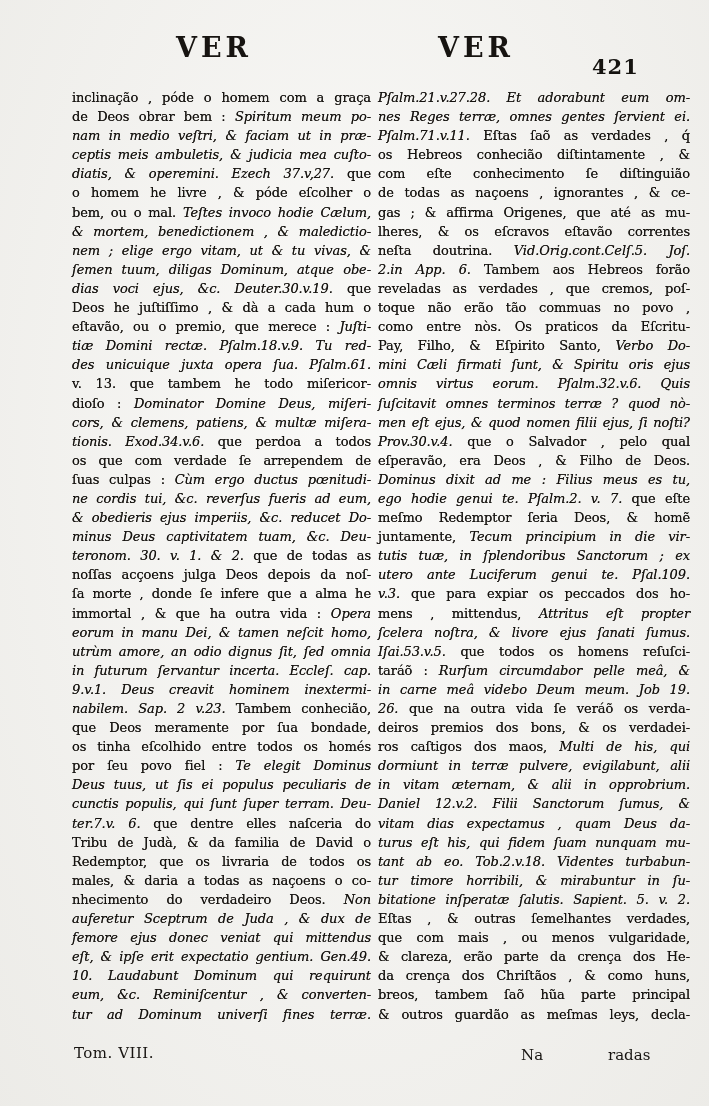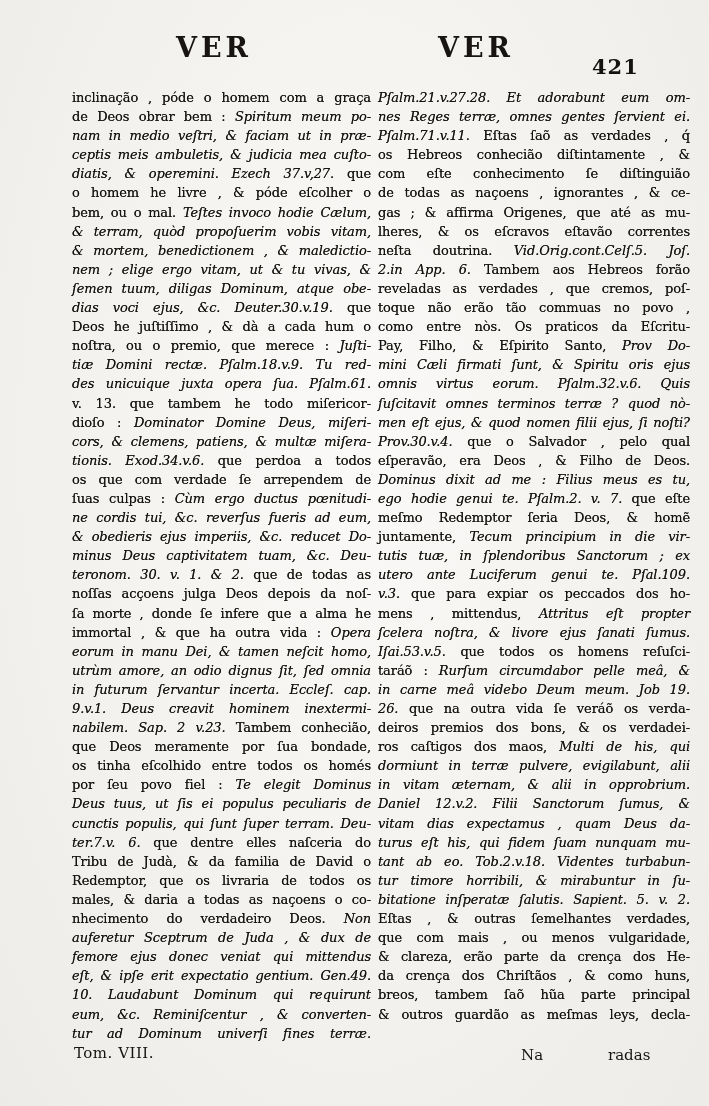--- a/index.html
+++ b/index.html
@@ -60,27 +60,26 @@
   <div class="page-number">421</div>
 
   <div class="col col-left" id="col-left">
       <div class="line"><span>inclinação , póde o homem com a graça</span></div>
       <div class="line"><span>de Deos obrar bem : </span><span class="it">Spiritum meum po-</span></div>
       <div class="line"><span class="it">nam in medio veſtri, &amp; faciam ut in præ-</span></div>
       <div class="line"><span class="it">ceptis meis ambuletis, &amp; judicia mea cuſto-</span></div>
       <div class="line"><span class="it">diatis, &amp; operemini. Ezech 37.v,27. </span><span>que</span></div>
       <div class="line"><span>o homem he livre , &amp; póde eſcolher o</span></div>
       <div class="line"><span>bem, ou o mal. </span><span class="it">Teſtes invoco hodie Cælum,</span></div>
-      <div class="line"><span class="it">&amp; terram, quòd propoſuerim vobis vitam,</span></div>
       <div class="line"><span class="it">&amp; mortem, benedictionem , &amp; maledictio-</span></div>
       <div class="line"><span class="it">nem ; elige ergo vitam, ut &amp; tu vivas, &amp;</span></div>
       <div class="line"><span class="it">ſemen tuum, diligas Dominum, atque obe-</span></div>
       <div class="line"><span class="it">dias voci ejus, &amp;c. Deuter.30.v.19. </span><span>que</span></div>
       <div class="line"><span>Deos he juſtiſſimo , &amp; dà a cada hum o</span></div>
-      <div class="line"><span>noſtra, ou o premio, que merece : </span><span class="it">Juſti-</span></div>
+      <div class="line"><span>eſtavão, ou o premio, que merece : </span><span class="it">Juſti-</span></div>
       <div class="line"><span class="it">tiæ Domini rectæ. Pſalm.18.v.9. Tu red-</span></div>
       <div class="line"><span class="it">des unicuique juxta opera ſua. Pſalm.61.</span></div>
       <div class="line"><span>v. 13. que tambem he todo miſericor-</span></div>
       <div class="line"><span>dioſo : </span><span class="it">Dominator Domine Deus, miſeri-</span></div>
       <div class="line"><span class="it">cors, &amp; clemens, patiens, &amp; multæ miſera-</span></div>
       <div class="line"><span class="it">tionis. Exod.34.v.6. </span><span>que perdoa a todos</span></div>
       <div class="line"><span>os que com verdade ſe arrependem de</span></div>
       <div class="line"><span>ſuas culpas : </span><span class="it">Cùm ergo ductus pœnitudi-</span></div>
       <div class="line"><span class="it">ne cordis tui, &amp;c. reverſus fueris ad eum,</span></div>
       <div class="line"><span class="it">&amp; obedieris ejus imperiis, &amp;c. reducet Do-</span></div>
@@ -118,21 +117,21 @@
       <div class="line"><span>os Hebreos conhecião diſtintamente , &amp;</span></div>
       <div class="line"><span>com eſte conhecimento ſe diſtinguião</span></div>
       <div class="line"><span>de todas as naçoens , ignorantes , &amp; ce-</span></div>
       <div class="line"><span>gas ; &amp; affirma Origenes, que até as mu-</span></div>
       <div class="line"><span>lheres, &amp; os eſcravos eſtavão correntes</span></div>
       <div class="line"><span>neſta doutrina. </span><span class="it">Vid.Orig.cont.Celſ.5. Joſ.</span></div>
       <div class="line"><span class="it">2.in App. 6. </span><span>Tambem aos Hebreos forão</span></div>
       <div class="line"><span>reveladas as verdades , que cremos, poſ-</span></div>
       <div class="line"><span>toque não erão tão commuas no povo ,</span></div>
       <div class="line"><span>como entre nòs. Os praticos da Eſcritu-</span></div>
-      <div class="line"><span>Pay, Filho, &amp; Eſpirito Santo, </span><span class="it">Prov Do-</span></div>
+      <div class="line"><span>Pay, Filho, &amp; Eſpirito Santo, </span><span class="it">Verbo Do-</span></div>
       <div class="line"><span class="it">mini Cæli firmati ſunt, &amp; Spiritu oris ejus</span></div>
       <div class="line"><span class="it">omnis virtus eorum. Pſalm.32.v.6. Quis</span></div>
       <div class="line"><span class="it">ſuſcitavit omnes terminos terræ ? quod nò-</span></div>
       <div class="line"><span class="it">men eſt ejus, &amp; quod nomen filii ejus, ſi noſti?</span></div>
       <div class="line"><span class="it">Prov.30.v.4. </span><span>que o Salvador , pelo qual</span></div>
       <div class="line"><span>eſperavão, era Deos , &amp; Filho de Deos.</span></div>
       <div class="line"><span class="it">Dominus dixit ad me : Filius meus es tu,</span></div>
       <div class="line"><span class="it">ego hodie genui te. Pſalm.2. v. 7. </span><span>que eſte</span></div>
       <div class="line"><span>meſmo Redemptor ſeria Deos, &amp; homẽ</span></div>
       <div class="line"><span>juntamente, </span><span class="it">Tecum principium in die vir-</span></div>

